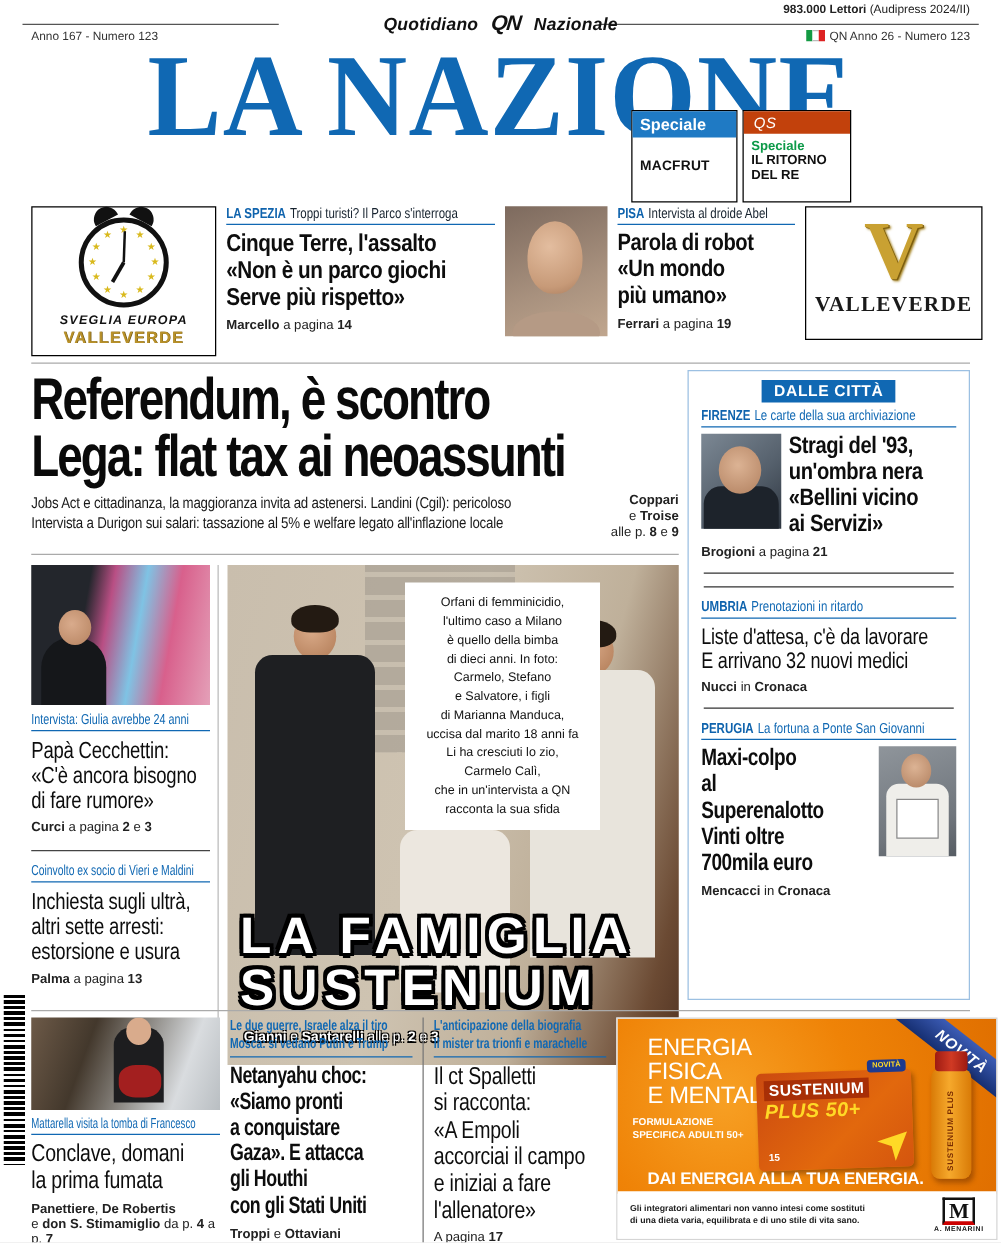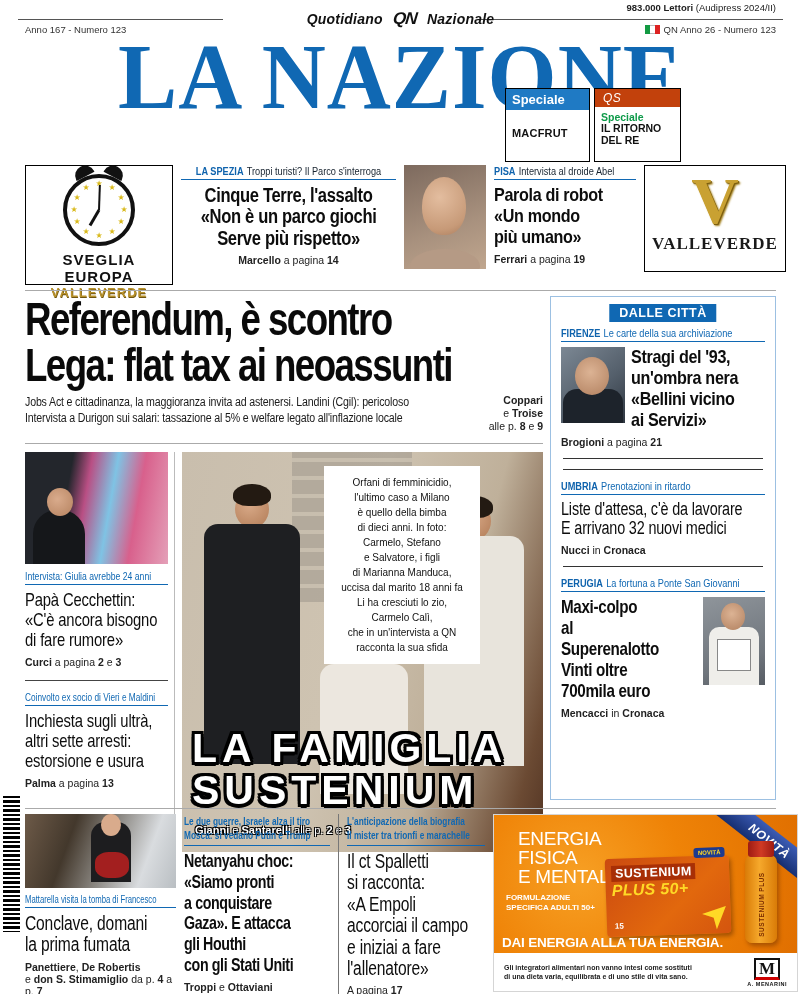--- a/index.html
+++ b/index.html
@@ -60,24 +60,24 @@
   
   .topstrip { position:absolute; top:165px; left:25px; width:751px; height:122px; display:flex; gap:8px; }
   .ad-clock { width:148px; height:120px; border:1px solid #000; position:relative; text-align:center; flex:none; }
   .clock { position:relative; width:72px; height:72px; margin:8px auto 0; border:4px solid #111; border-radius:50%; background:#fff; }
   .bell { position:absolute; width:20px; height:11px; background:#111; border-radius:10px 10px 0 0; top:-12px; }
   .bell.l { left:6px; transform:rotate(-28deg); } .bell.r { right:6px; transform:rotate(28deg); }
   .star { position:absolute; font-size:8px; color:#d9b91c; width:8px; margin-left:-4px; margin-top:-5px; }
   .hand { position:absolute; left:50%; top:50%; background:#111; transform-origin:50% 100%; }
   .hand.h { width:3px; height:18px; transform:translate(-50%,-100%) rotate(210deg); }
   .hand.m { width:2px; height:25px; transform:translate(-50%,-100%) rotate(2deg); }
-  .adc-t1 { font-size:15px; font-weight:700; letter-spacing:1px; margin-top:5px; }
+  .adc-t1 { font-size:10px; font-weight:700; letter-spacing:1px; margin-top:5px;font-style:italic; }
   .adc-t2 { font-size:13px; font-weight:700; color:#b8912a; letter-spacing:1px;
             text-shadow:.5px .5px 0 #6e5410; }
-  .ts-story1 { width:215px; flex:none;text-align:center; }
+  .ts-story1 { width:215px; flex:none; }
   .ts-photo { width:82px; height:104px; flex:none; background:linear-gradient(160deg,#7d6a5e,#a8917e 60%,#c0a68e); position:relative; overflow:hidden; }
   .abel-head { position:absolute; left:18px; top:12px; width:44px; height:58px; border-radius:50% 50% 46% 46%;
                background:radial-gradient(circle at 40% 35%,#e3bd9f,#c79a78 70%,#a87b5c); }
   .abel-sh { position:absolute; left:6px; bottom:-14px; width:70px; height:34px; border-radius:50%;
              background:#b59a85; }
   .ts-story2 { width:142px; flex:none; }
   .ad-vv { width:142px; height:107px; border:1px solid #000; flex:none; text-align:center; padding-top:2px; }
   .vv-v { font-family:"Liberation Serif", serif; font-size:66px; line-height:1; font-weight:700; color:#c9a132;
           text-shadow:1px 1px 0 #7c5e10, 2px 2px 2px #a3811f; }
   .vv-name { font-family:"Liberation Serif", serif; font-size:17px; font-weight:700; letter-spacing:1px; color:#1a1a1a; }
@@ -175,21 +175,21 @@
     background:linear-gradient(135deg,#cb4a10,#e2680d 60%,#d4550e); border-radius:4px; padding:5px 6px; box-shadow:2px 3px 4px rgba(60,20,0,.4); }
   .sus-brand { background:#a82f06; color:#fff; font-weight:700; font-size:12.5px; letter-spacing:.3px; padding:1px 4px; display:inline-block; }
   .sus-prod { color:#ffd926; font-weight:700; font-style:italic; font-size:16px; letter-spacing:.3px; }
   .sus-15 { position:absolute; left:8px; bottom:6px; color:#fff; font-size:8px; font-weight:700; }
   .sus-arrow { position:absolute; right:2px; bottom:2px; color:#ffd926; font-size:30px; transform:rotate(-42deg); font-weight:700; }
   .sus-nov { position:absolute; right:4px; top:-8px; background:#1d3a8f; color:#ffd926; font-size:6px; font-weight:700; padding:2px 4px; border-radius:3px; }
   .bottle { position:absolute; right:20px; top:40px; width:32px; height:88px; border-radius:7px;
     background:linear-gradient(90deg,#d97b07,#f6a92c 45%,#d97b07); box-shadow:2px 3px 4px rgba(60,20,0,.35); }
   .bottle .bcap { position:absolute; top:-14px; left:3px; width:26px; height:16px; background:linear-gradient(90deg,#9e1b12,#d03a24 50%,#9e1b12); border-radius:3px; }
   .bottle .blbl { position:absolute; top:46px; left:-16px; transform:rotate(-90deg); font-size:6.5px; font-weight:700; color:#7a2c00; letter-spacing:.5px; white-space:nowrap; }
-  .bad-tag { position:absolute; left:8px; bottom:5px; color:#fff; font-weight:700; font-size:13.5px; letter-spacing:-.2px; }
+  .bad-tag { position:absolute; left:24px; bottom:5px; color:#fff; font-weight:700; font-size:13.5px; letter-spacing:-.2px; }
   .bad-white { position:absolute; left:0; right:0; bottom:0; height:38px; background:#fff; display:flex; align-items:center; justify-content:space-between; padding:0 10px; }
   .bad-disc { font-size:7px; font-weight:700; color:#222; line-height:1.35; white-space:pre-line; }
   .menarini { text-align:center; }
   .menarini .m { font-family:"Liberation Serif", serif; font-weight:700; font-size:17px; line-height:1;
     border:2px solid #111; padding:0 3px; display:inline-block; border-bottom:3px solid #c00; }
   .menarini .t { font-size:5.5px; font-weight:700; letter-spacing:.5px; margin-top:1px; }
 
   .barcode { position:absolute; left:3px; top:796px; width:17px; height:136px;
     background:repeating-linear-gradient(180deg,#000 0 2px,#fff 2px 4px,#000 4px 7px,#fff 7px 9px); }
 </style>

